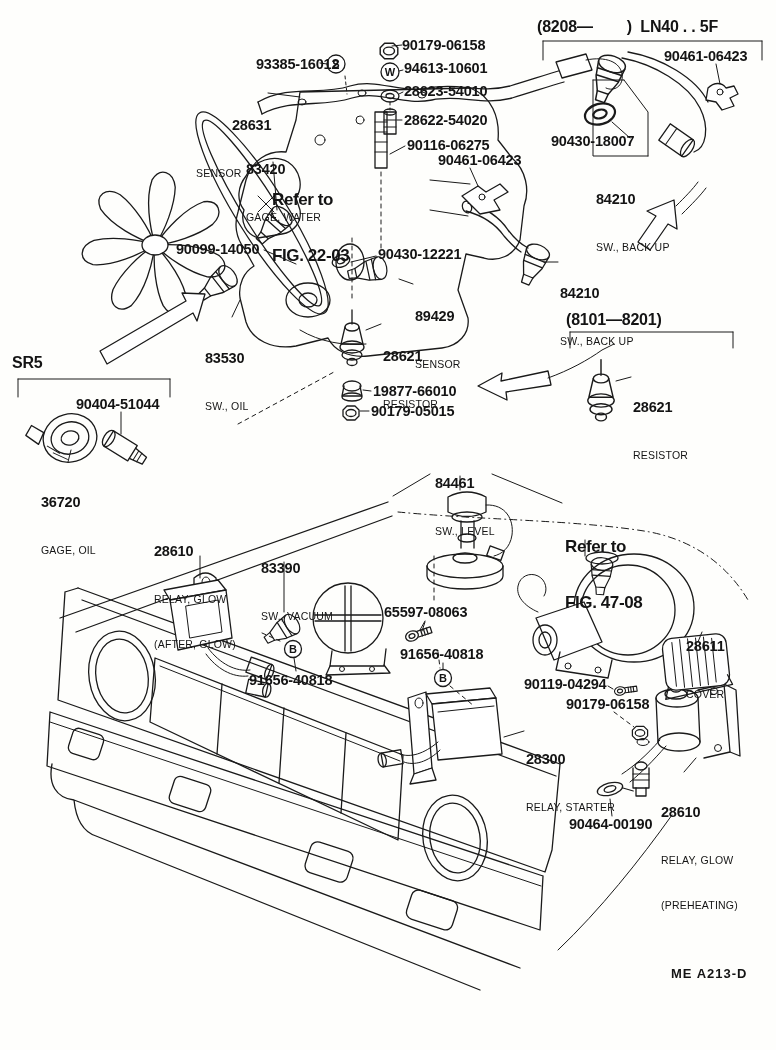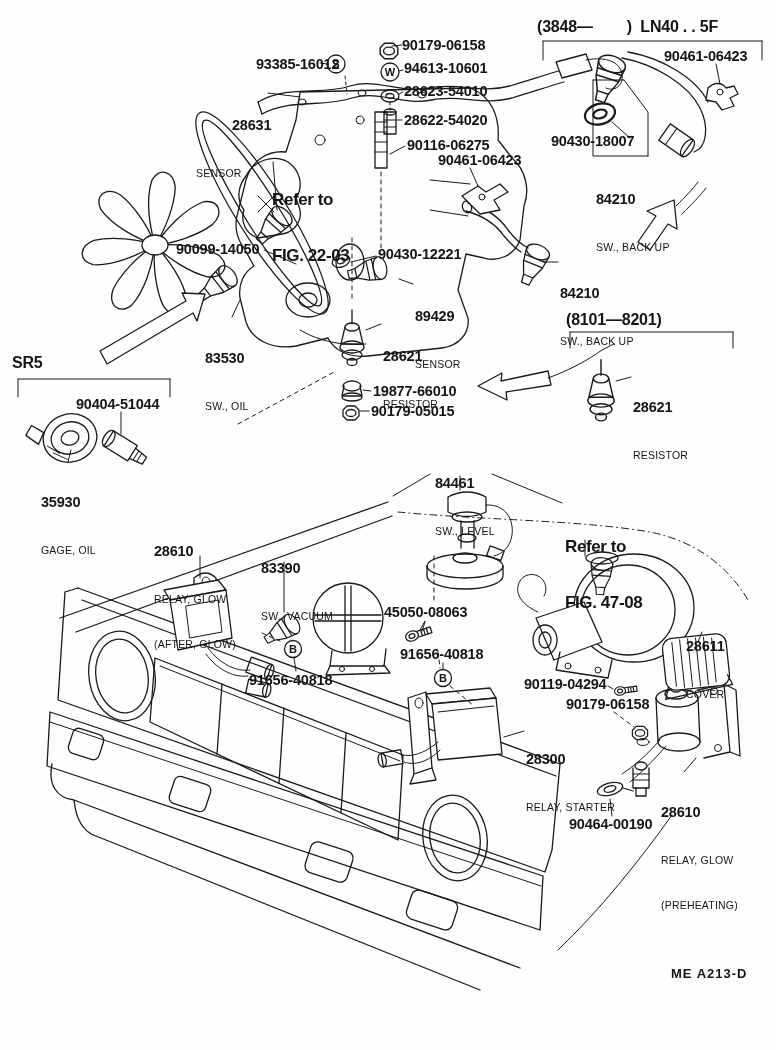--- a/index.html
+++ b/index.html
@@ -426,28 +426,32 @@
 
 <div class="co" style="left:402px;top:38px"><div class="pn">90179-06158</div></div>
 <div class="co" style="left:256px;top:57px"><div class="pn">93385-16012</div></div>
 <div class="co" style="left:404px;top:61px"><div class="pn">94613-10601</div></div>
 <div class="co" style="left:404px;top:84px"><div class="pn">28623-54010</div></div>
 <div class="co" style="left:196px;top:85px">
   <div class="pn ind19">28631</div>
   <div class="pname">SENSOR</div>
 </div>
 <div class="co" style="left:404px;top:113px"><div class="pn">28622-54020</div></div>
+<div class="co" style="left:246px;top:129px">
+  <div class="pn">83420</div>
+  <div class="pname">GAGE, WATER</div>
+</div>
 <div class="co" style="left:407px;top:138px"><div class="pn">90116-06275</div></div>
 <div class="co" style="left:438px;top:153px"><div class="pn">90461-06423</div></div>
 <div class="co note" style="left:272px;top:154px">
   <div>Refer to</div>
   <div>FIG. 22-03</div>
 </div>
 
-<div class="co title" style="left:537px;top:19px">(3848—        )  LN40 . . 5F</div>
+<div class="co title" style="left:537px;top:19px">(8208—        )  LN40 . . 5F</div>
 <div class="co" style="left:664px;top:49px"><div class="pn">90461-06423</div></div>
 <div class="co" style="left:551px;top:134px"><div class="pn">90430-18007</div></div>
 <div class="co" style="left:596px;top:159px">
   <div class="pn">84210</div>
   <div class="pname">SW., BACK UP</div>
 </div>
 
 <div class="co" style="left:176px;top:242px"><div class="pn">90099-14050</div></div>
 <div class="co" style="left:378px;top:247px"><div class="pn">90430-12221</div></div>
 <div class="co" style="left:415px;top:276px">
@@ -472,21 +476,21 @@
   <div class="pn">28621</div>
   <div class="pname">RESISTOR</div>
 </div>
 
 <div class="co" style="left:373px;top:384px"><div class="pn">19877-66010</div></div>
 <div class="co" style="left:371px;top:404px"><div class="pn">90179-05015</div></div>
 
 <div class="co title" style="left:12px;top:355px">SR5</div>
 <div class="co" style="left:76px;top:397px"><div class="pn">90404-51044</div></div>
 <div class="co" style="left:41px;top:462px">
-  <div class="pn">35930</div>
+  <div class="pn">36720</div>
   <div class="pname">GAGE, OIL</div>
 </div>
 
 <div class="co" style="left:435px;top:443px">
   <div class="pn">84461</div>
   <div class="pname">SW., LEVEL</div>
 </div>
 
 <div class="co" style="left:154px;top:511px">
   <div class="pn">28610</div>
@@ -495,21 +499,21 @@
 </div>
 <div class="co" style="left:261px;top:528px">
   <div class="pn">83390</div>
   <div class="pname">SW., VACUUM</div>
 </div>
 <div class="co note" style="left:565px;top:501px">
   <div>Refer to</div>
   <div>FIG. 47-08</div>
 </div>
 
-<div class="co" style="left:384px;top:605px"><div class="pn">45050-08063</div></div>
+<div class="co" style="left:384px;top:605px"><div class="pn">65597-08063</div></div>
 <div class="co" style="left:400px;top:647px"><div class="pn">91656-40818</div></div>
 <div class="co" style="left:249px;top:673px"><div class="pn">91656-40818</div></div>
 <div class="co" style="left:524px;top:677px"><div class="pn">90119-04294</div></div>
 <div class="co" style="left:566px;top:697px"><div class="pn">90179-06158</div></div>
 <div class="co" style="left:526px;top:719px">
   <div class="pn">28300</div>
   <div class="pname">RELAY, STARTER</div>
 </div>
 <div class="co" style="left:686px;top:606px">
   <div class="pn">28611</div>

